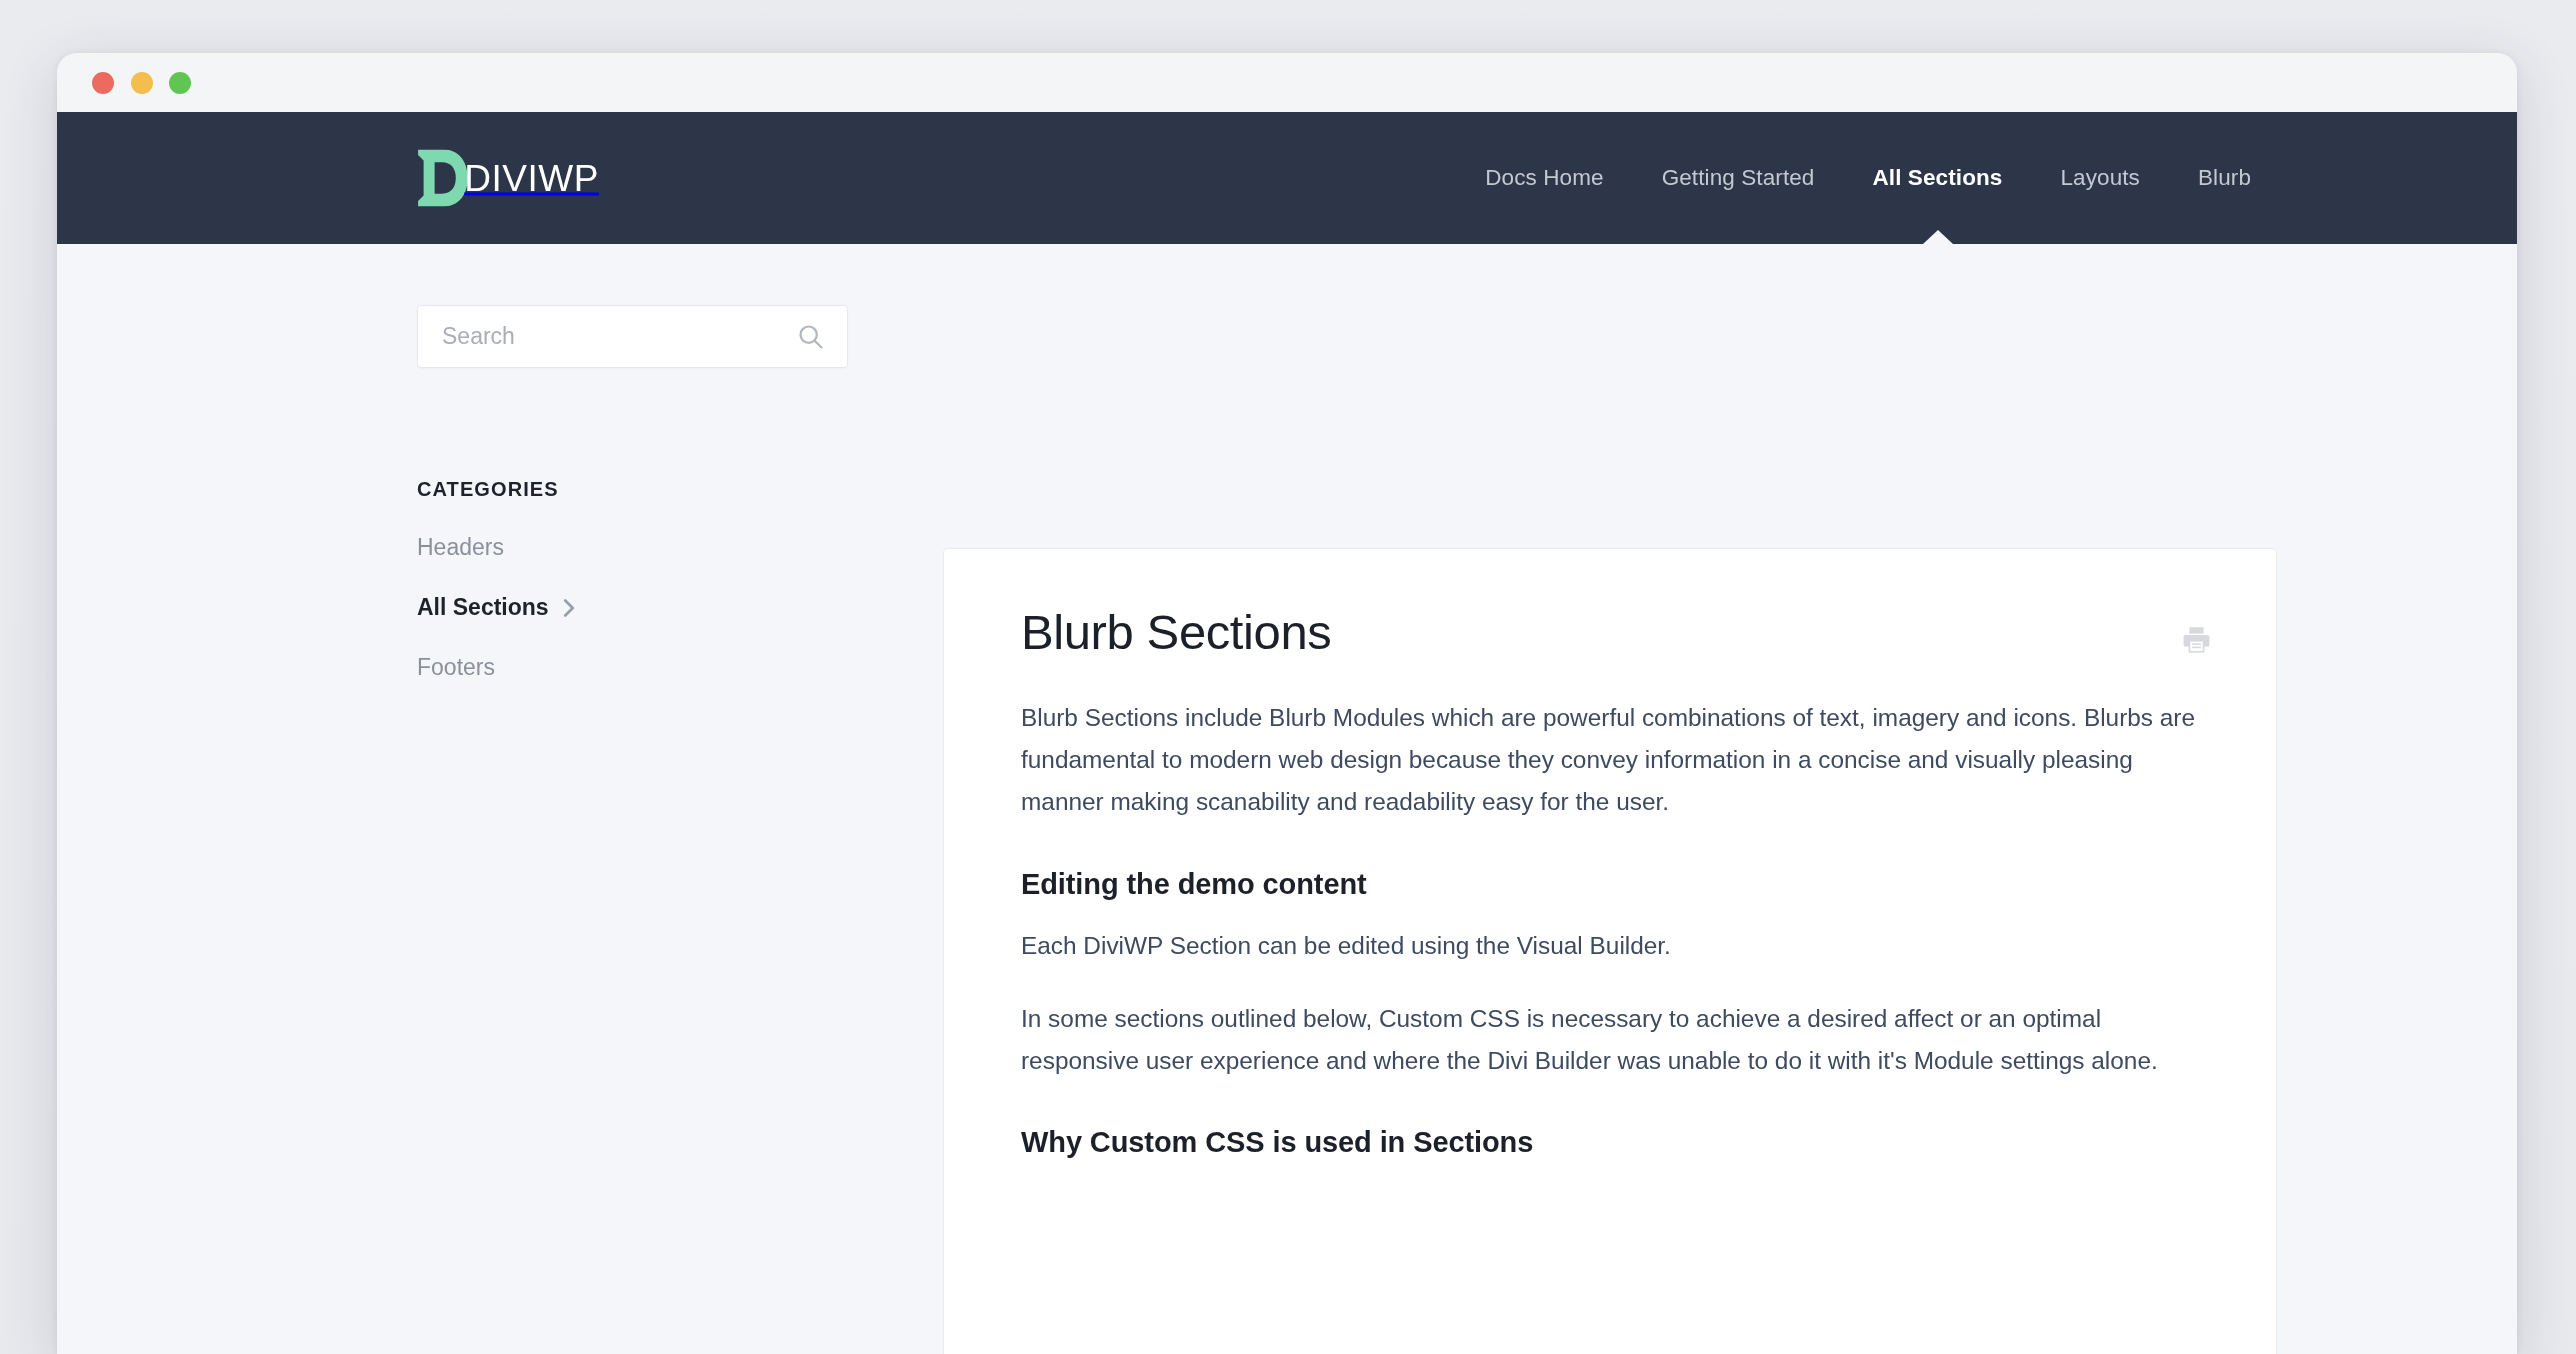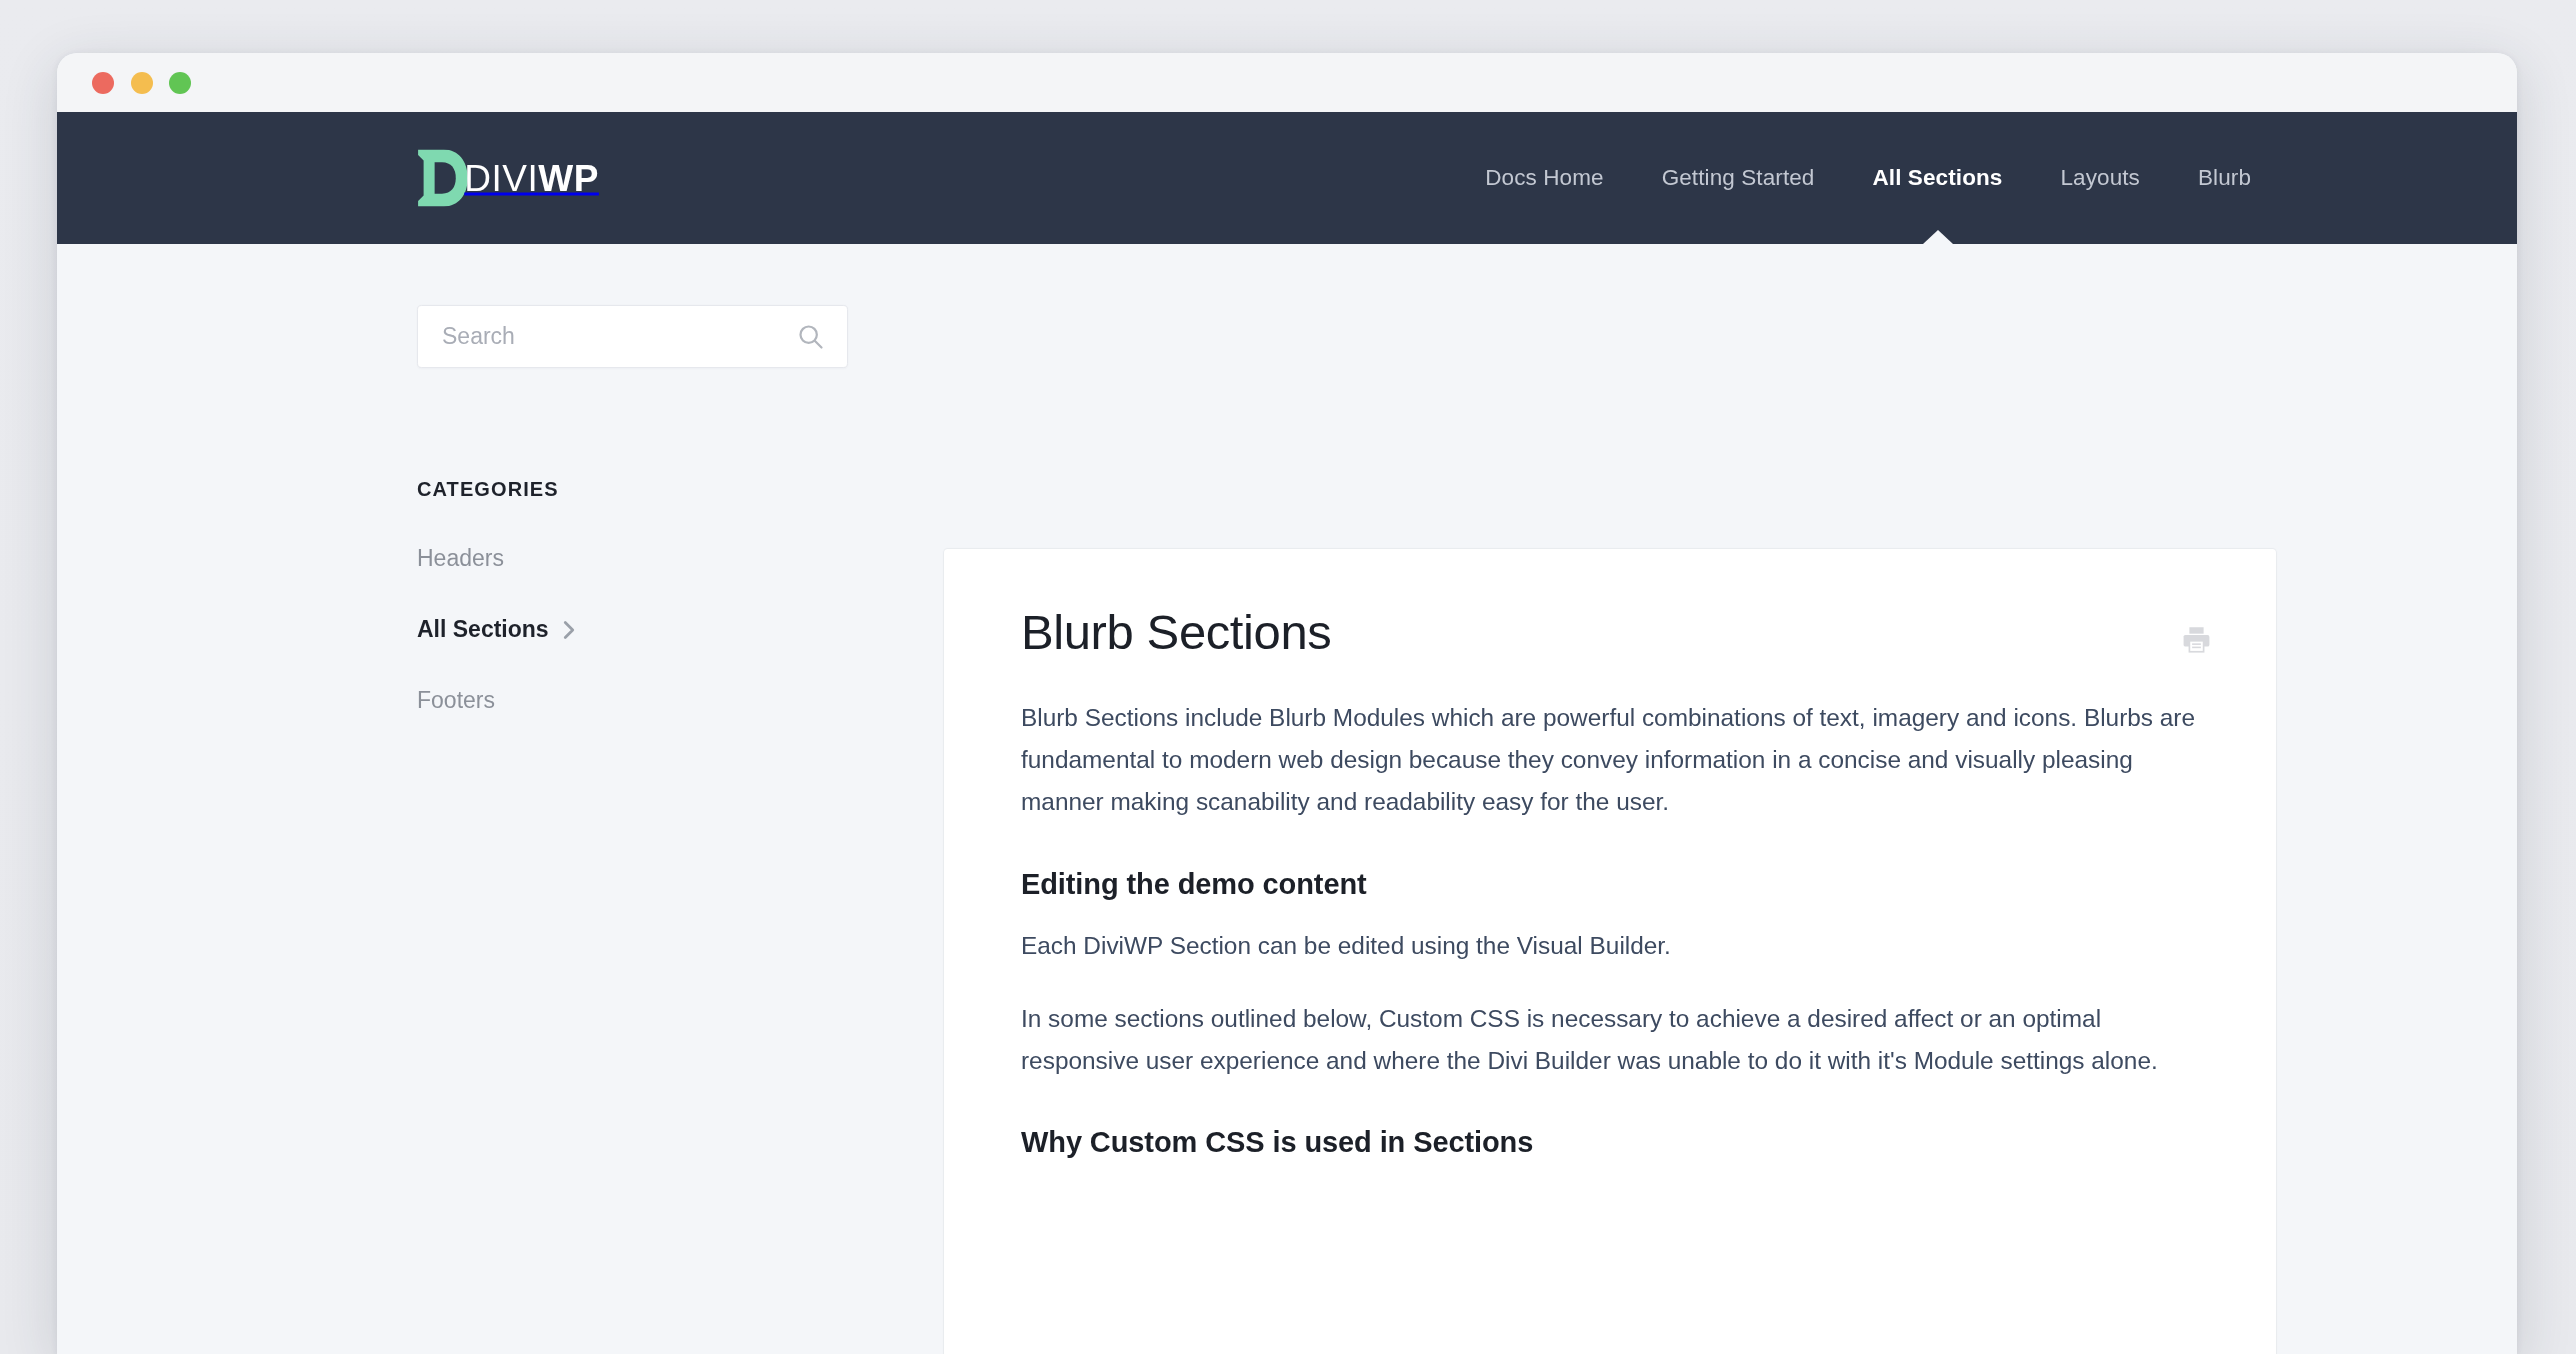--- a/index.html
+++ b/index.html
@@ -66,21 +66,21 @@
   }
   #logo svg { display: block; height: 57px; }
   #logo .logo-text {
     font-size: 37px;
     letter-spacing: 0.5px;
     color: #ffffff;
     margin-left: -3.7px;
     font-weight: 400;
     line-height: 1;
   }
-  #logo .logo-text b { font-weight: 700; margin-top: 20px; }
+  #logo .logo-text b { font-weight: 400; margin-top: 20px; }
 
   #main-nav {
     position: absolute;
     right: 237px;
     top: 50%;
     transform: translateY(-50%);
     display: flex;
     align-items: center;
     gap: 0;
   }
@@ -151,21 +151,21 @@
   }
 
   #categories-heading {
     margin-top: 110px;
     font-size: 20px;
     font-weight: 700;
     letter-spacing: 1.1px;
     color: #1e222b;
   }
   .cat-item {
-    margin-top: 44px;
+    margin-top: 33px;
     font-size: 23px;
     color: #8b9099;
     display: flex;
     align-items: center;
     gap: 13px;
     text-decoration: none;
     cursor: pointer;
   }
   .cat-item.active { color: #1e222b; font-weight: 700; }
   .chev { width: 14px; height: 20px; display: block; }

